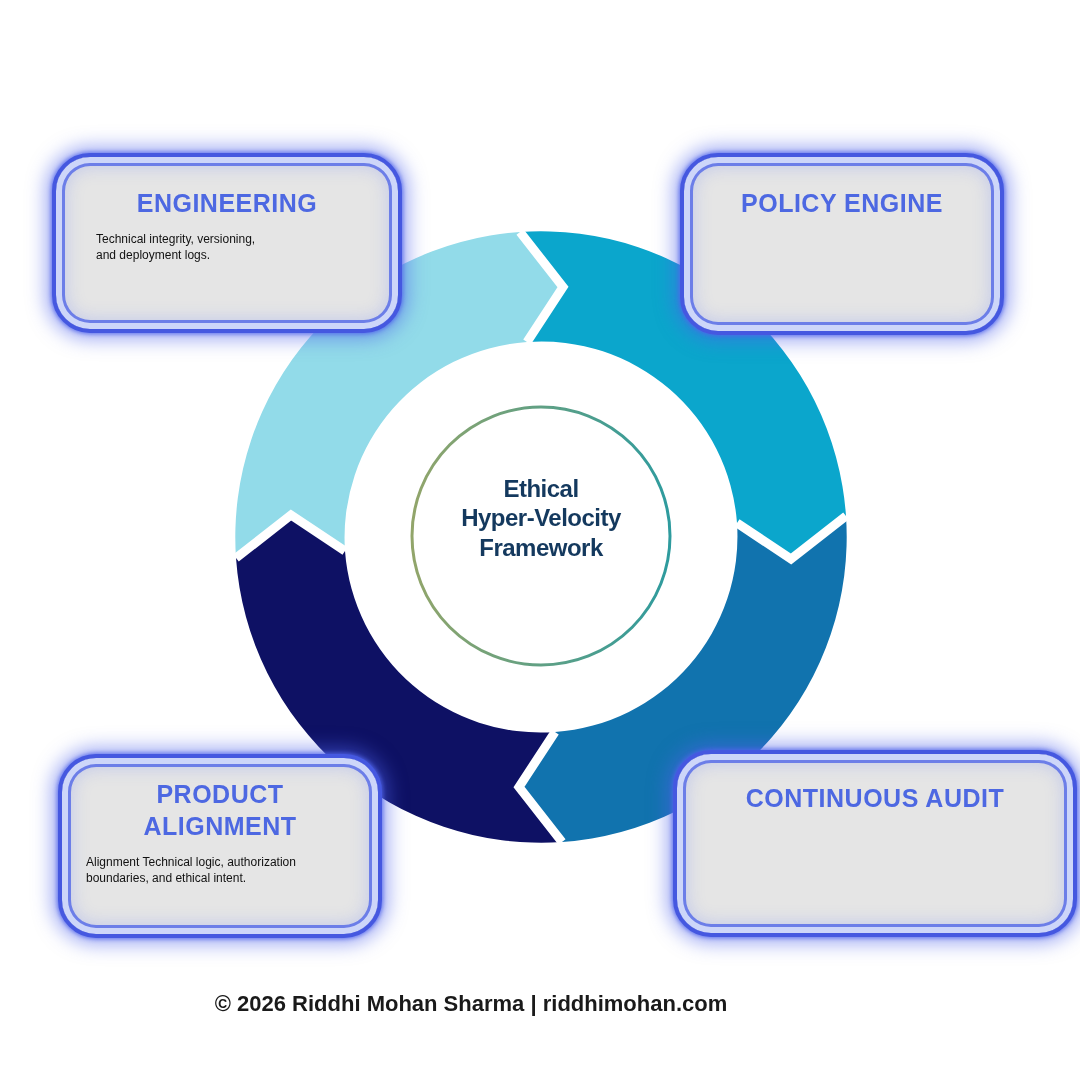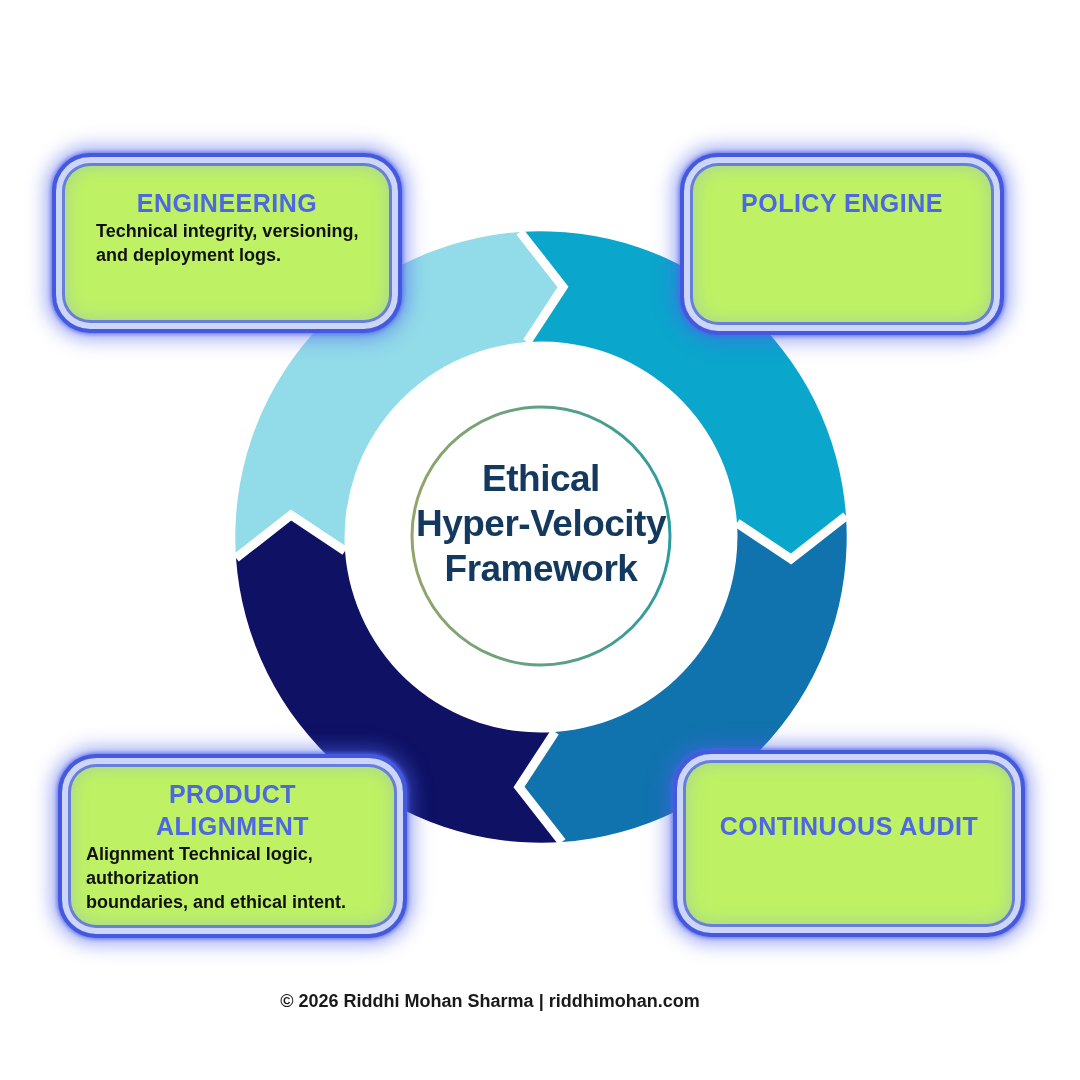--- a/index.html
+++ b/index.html
@@ -17,21 +17,21 @@
   }
   .ring-svg {
     position: absolute;
     left: 0;
     top: 0;
   }
   
   .card {
     position: absolute;
     box-sizing: border-box;
-    background: #bef264;
+    background: #e5e5e5;
     border: 4px solid var(--card_border);
     border-radius: 38px;
     box-shadow:
       0 0 4px 1px rgba(80, 100, 235, 0.85),
       0 0 18px 7px rgba(80, 100, 235, 0.50),
       inset 0 0 0 6px var(--card_border_light),
       inset 0 0 0 9px rgba(90, 110, 232, 0.85),
       inset 0 0 16px 11px rgba(130, 150, 245, 0.30);
     z-index: 5;
     padding: 30px 24px 0 24px;
@@ -39,60 +39,59 @@
   .card-title {
     text-align: center;
     font-weight: bold;
     font-size: 25px;
     letter-spacing: 0.5px;
     line-height: 1.28;
     color: var(--heading_blue);
     white-space: pre-line;
   }
   .card-body {
-    margin-top: 1px;
-    font-weight: bold;
-    font-size: 18px;
+    margin-top: 13px;
+    font-weight: normal;
+    font-size: 12px;
     line-height: 1.32;
     color: var(--body_text);
     white-space: pre-line;
     text-align: left;
   }
   #card-engineering { left: 52px;  top: 153px; width: 350px; height: 180px; }
   #card-engineering .card-body { padding-left: 16px; }
   #card-policy      { left: 680px; top: 153px; width: 324px; height: 182px; }
-  #card-product     { left: 58px;  top: 754px; width: 349px; height: 184px; padding-top: 20px; }
-  #card-audit       { left: 673px; top: 750px; width: 352px; height: 187px; padding-top: 56px; }
+  #card-product     { left: 58px;  top: 754px; width: 324px; height: 184px; padding-top: 20px; }
+  #card-audit       { left: 673px; top: 750px; width: 404px; height: 187px; padding-top: 28px; }
   
   .center-label {
     position: absolute;
     left: 391px;
-    top: 456px;
+    top: 474px;
     width: 300px;
     text-align: center;
     font-weight: bold;
-    font-size: 37px;
+    font-size: 24px;
     letter-spacing: -0.5px;
     line-height: 1.22;
     color: var(--center_text);
     white-space: pre-line;
     z-index: 4;
   }
   
   .footer {
     position: absolute;
     left: 0;
     top: 991px;
     width: 942px;
     text-align: center;
     font-weight: bold;
-    font-size: 18px;
+    font-size: 22px;
     color: var(--footer_text);
     z-index: 2;
-    margin-left: 19px;
   }
 </style>
 </head>
 <body>
 
 <div class="canvas">
 
   <svg class="ring-svg" width="1080" height="1080" viewBox="0 0 1080 1080">
     <defs>
       <linearGradient id="ringGrad" x1="0" y1="0" x2="1" y2="0">

